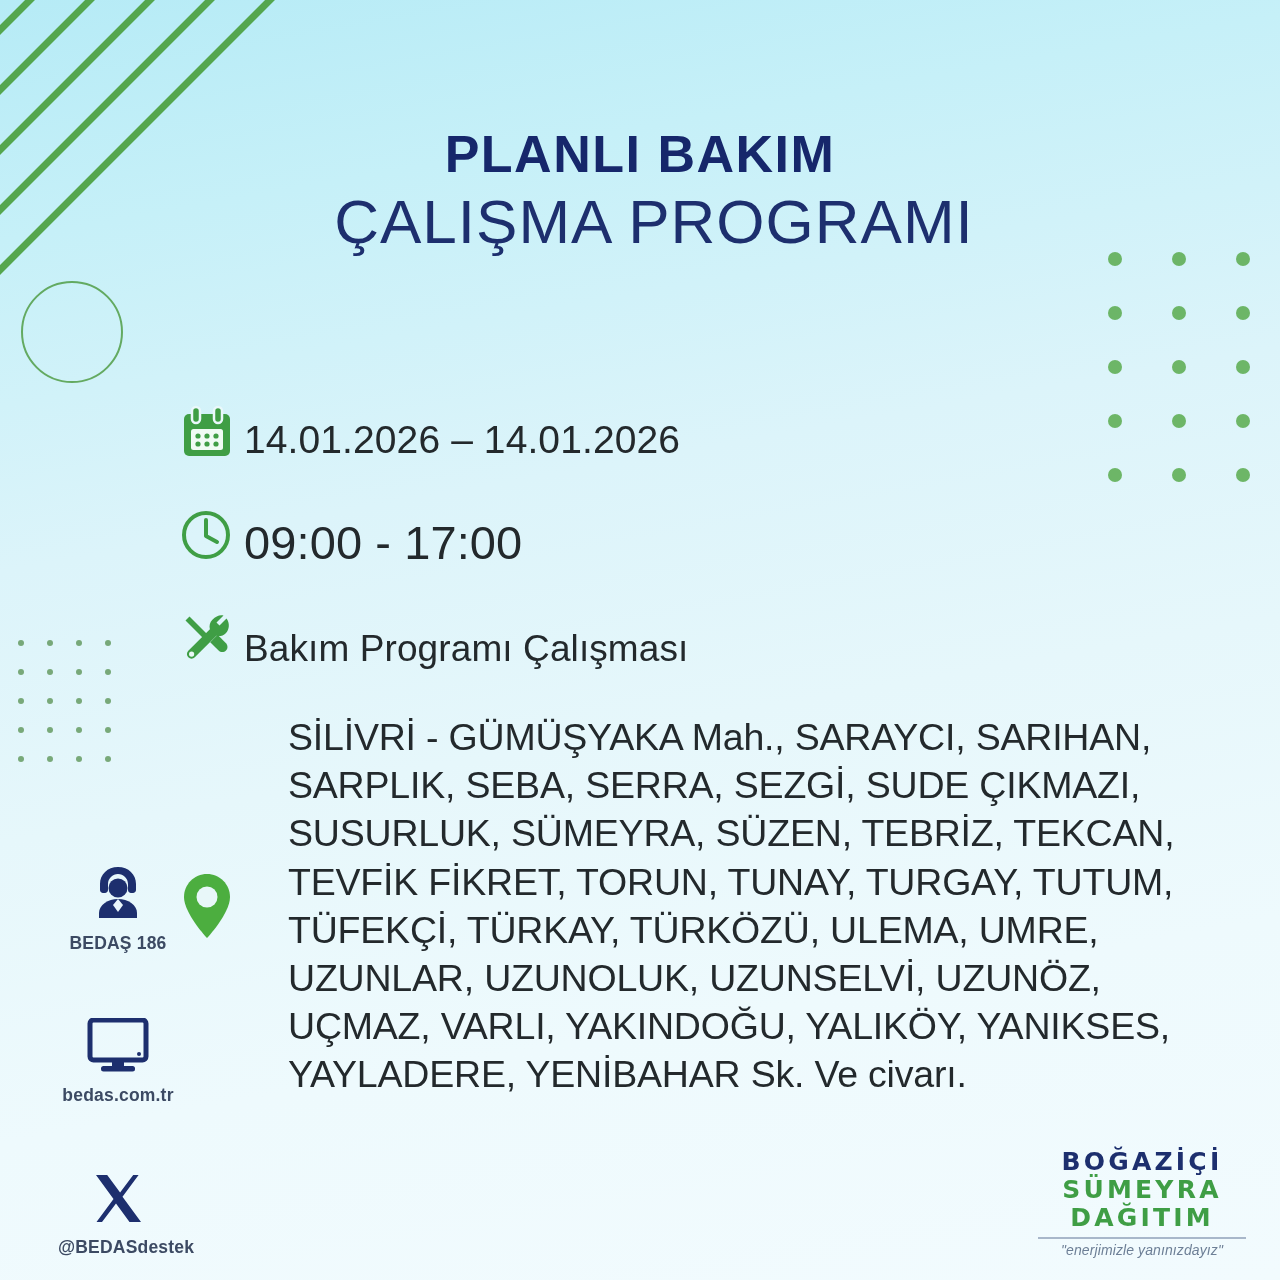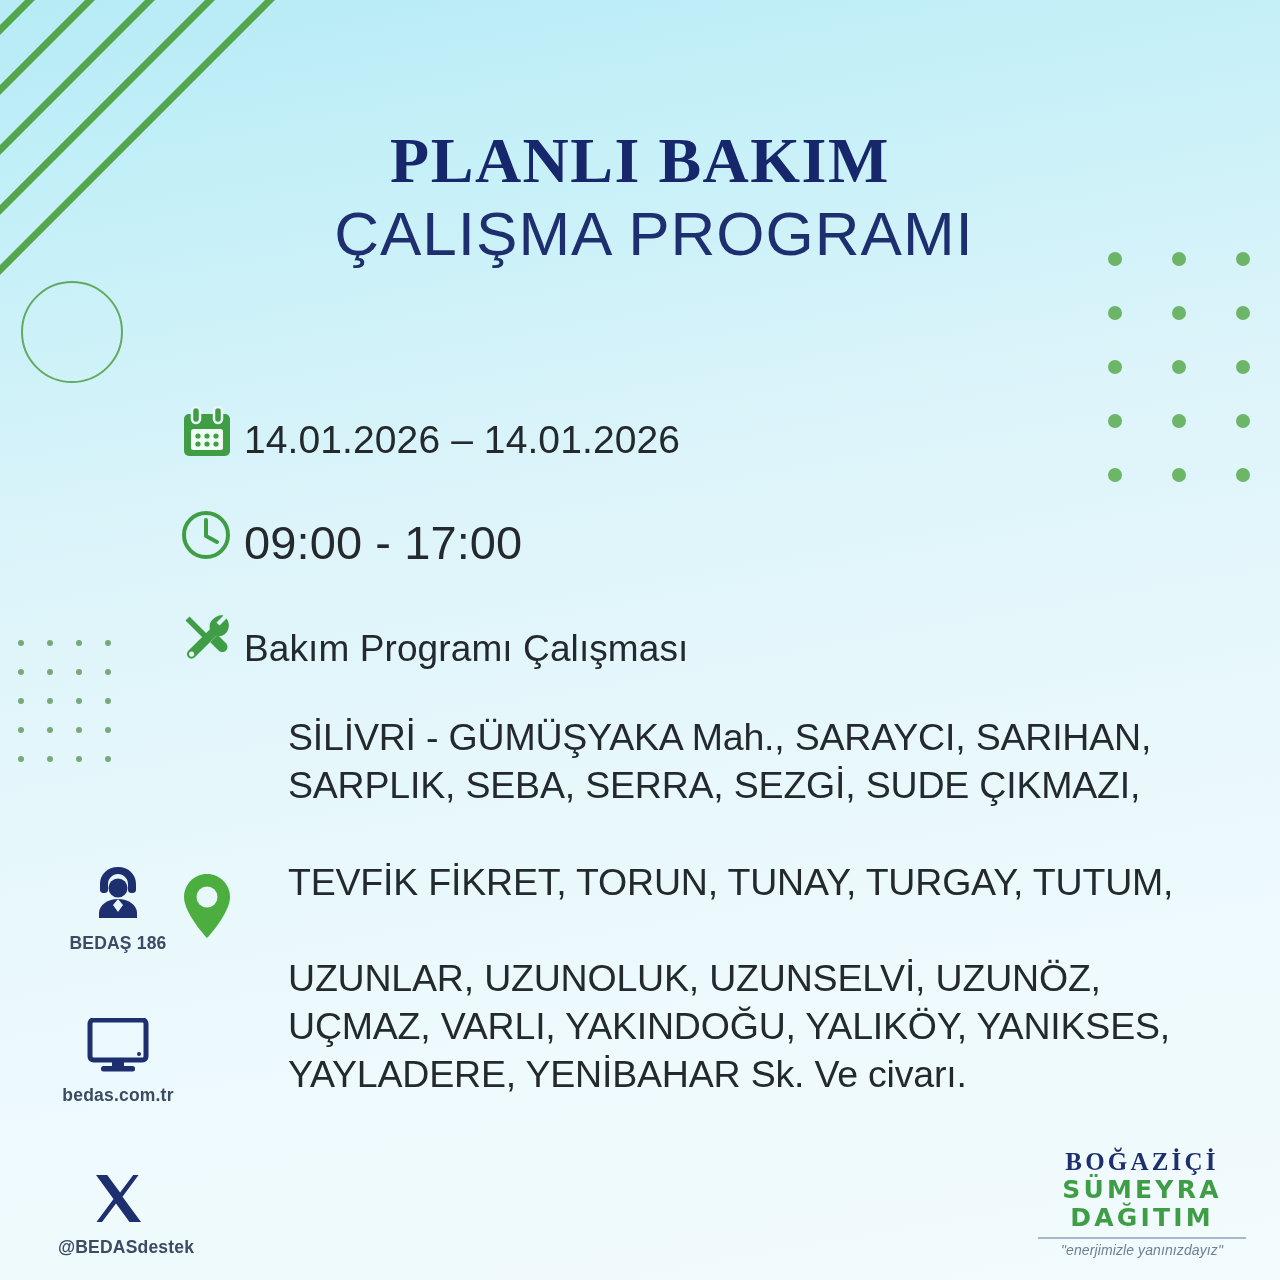--- a/index.html
+++ b/index.html
@@ -59,26 +59,26 @@
   #dots-right i {
     width:14px; height:14px; border-radius:50%;
     background:#63b05a; opacity:.92;
     display:block;
   }
 
   
   #title-block { position:absolute; top:128px; left:0; width:1280px; text-align:center; }
 
   #title-main {
-    font-size:64px;
+    font-size:52px;
     font-weight:bold;
     letter-spacing:1.5px;
     color:#16276b;
     line-height:1.02;
-    font-family:Liberation Serif, serif;
+    font-family:Liberation Sans, sans-serif;
   }
 
   #title-sub {
     margin-top:8px;
     font-size:62px;
     font-weight:400;
     letter-spacing:1px;
     color:#1d2f6e;
     line-height:1.05;
     font-family:"Liberation Sans", sans-serif;
@@ -150,21 +150,21 @@
     text-align:center;
     width:216px;
   }
   #brand .l1, #brand .l2, #brand .l3 {
     font-weight:bold;
     font-size:25px;
     letter-spacing:3.2px;
     line-height:1.12;
     font-family:"DejaVu Sans", sans-serif;
   }
-  #brand .l1 { color:#1d2f6e;font-family:Liberation Serif, serif; }
+  #brand .l1 { color:#1d2f6e; }
   #brand .l2 { color:#3f9e45; }
   #brand .l3 { color:#3f9e45;text-align:center; }
   #brand .rule {
     height:2px;
     background:#8fa0b8;
     margin:5px 4px 3px 4px;
     opacity:.75;
   }
   #brand .slogan {
     font-size:14px;
@@ -306,23 +306,23 @@
       <span class="ico">
         <svg width="58" height="72" viewBox="0 0 58 72" aria-hidden="true">
           <path d="M29 2 C16.3 2 6 12.3 6 25 C6 41.5 29 66 29 66 C29 66 52 41.5 52 25
                    C52 12.3 41.7 2 29 2 Z" fill="#4cae3f"></path>
           <circle cx="29" cy="25" r="10.5" fill="#e8f7f9"></circle>
         </svg>
       </span>
       <span class="txt">
         <span>SİLİVRİ - GÜMÜŞYAKA Mah., SARAYCI, SARIHAN,</span><br>
         <span>SARPLIK, SEBA, SERRA, SEZGİ, SUDE ÇIKMAZI,</span><br>
-        <br>
+        <span>SUSURLUK, SÜMEYRA, SÜZEN, TEBRİZ, TEKCAN,</span><br>
         <span>TEVFİK FİKRET, TORUN, TUNAY, TURGAY, TUTUM,</span><br>
-        <br>
+        <span>TÜFEKÇİ, TÜRKAY, TÜRKÖZÜ, ULEMA, UMRE,</span><br>
         <span>UZUNLAR, UZUNOLUK, UZUNSELVİ, UZUNÖZ,</span><br>
         <span>UÇMAZ, VARLI, YAKINDOĞU, YALIKÖY, YANIKSES,</span><br>
         <span>YAYLADERE, YENİBAHAR Sk. Ve civarı.</span>
       </span>
     </div>
 
   </div>
 
   <div id="footer">
 

